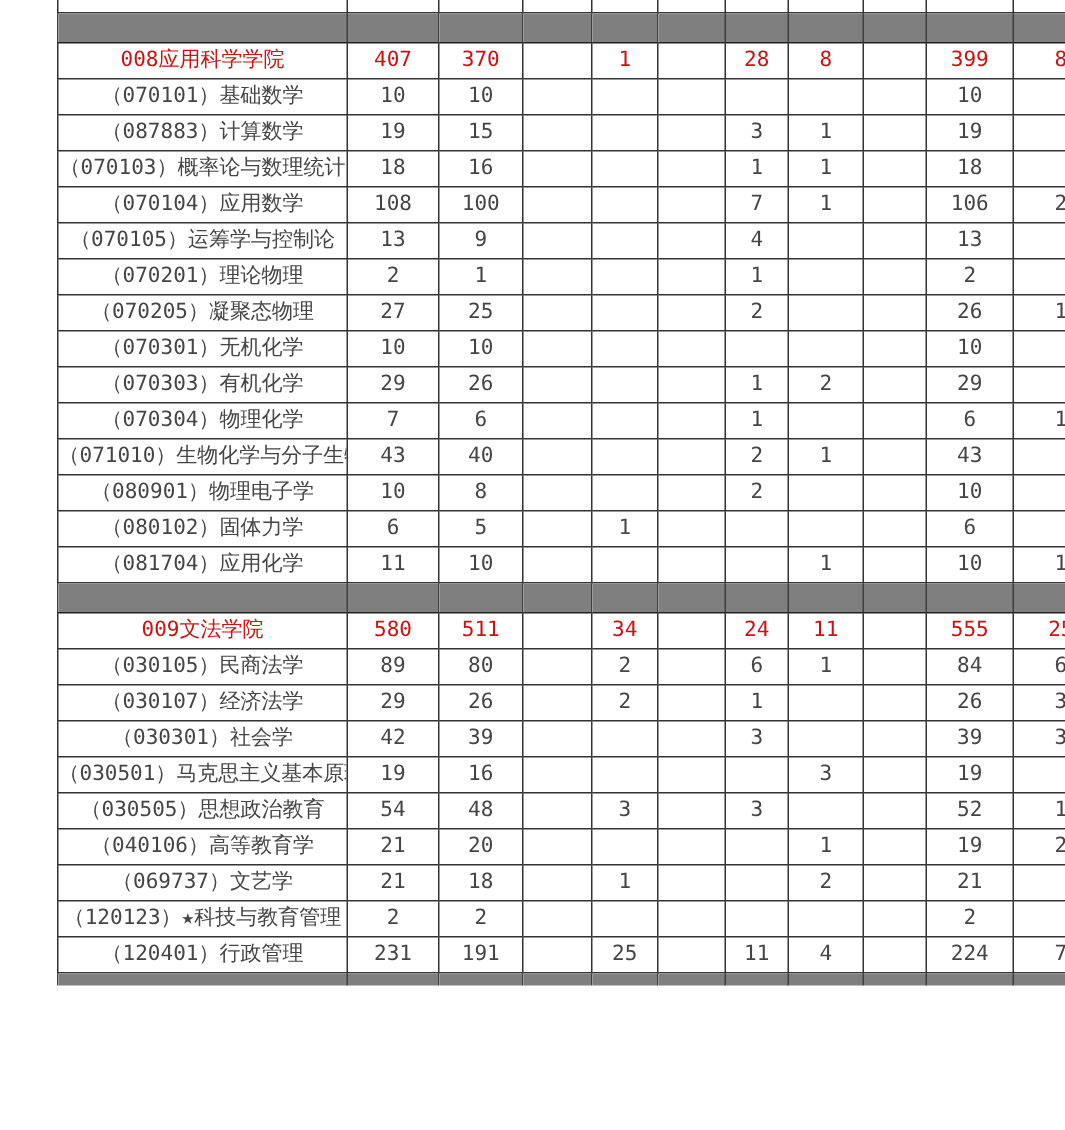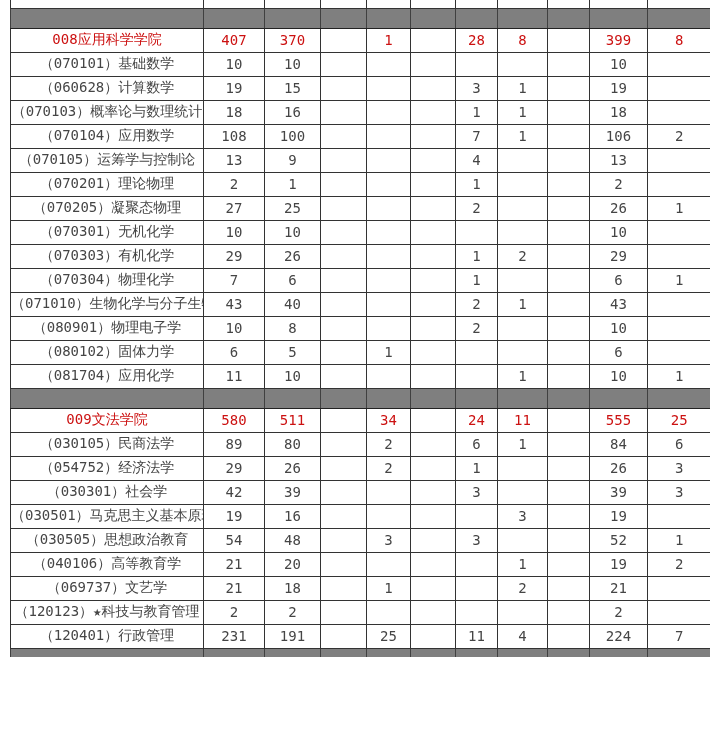--- a/index.html
+++ b/index.html
@@ -4,21 +4,21 @@
 <style>
   * { box-sizing: border-box; }
   html, body { margin: 0; padding: 0; }
   body {
     width: 710px;
     height: 753px;
     overflow: hidden;
     background: #ffffff;
     font-family: "Liberation Sans", sans-serif;
   }
-  .page { padding-left: 10px; }
+  .page { padding-left: 10px; margin-left: 28px; }
   table.grid {
     border-collapse: collapse;
     table-layout: fixed;
     width: 700px;
   }
   table.grid td {
     border: 1px solid #333333;
     padding: 0;
     overflow: hidden;
     white-space: nowrap;
@@ -123,21 +123,21 @@
           <td></td>
           <td></td>
           <td></td>
           <td></td>
           <td></td>
           <td></td>
           <td>10</td>
           <td></td>
         </tr>
         <tr class="row-data">
-          <td class="name">（060628）计算数学</td>
+          <td class="name">（087883）计算数学</td>
           <td>19</td>
           <td>15</td>
           <td></td>
           <td></td>
           <td></td>
           <td>3</td>
           <td>1</td>
           <td></td>
           <td>19</td>
           <td></td>
@@ -331,21 +331,21 @@
           <td></td>
           <td>2</td>
           <td></td>
           <td>6</td>
           <td>1</td>
           <td></td>
           <td>84</td>
           <td>6</td>
         </tr>
         <tr class="row-data">
-          <td class="name">（054752）经济法学</td>
+          <td class="name">（030107）经济法学</td>
           <td>29</td>
           <td>26</td>
           <td></td>
           <td>2</td>
           <td></td>
           <td>1</td>
           <td></td>
           <td></td>
           <td>26</td>
           <td>3</td>

